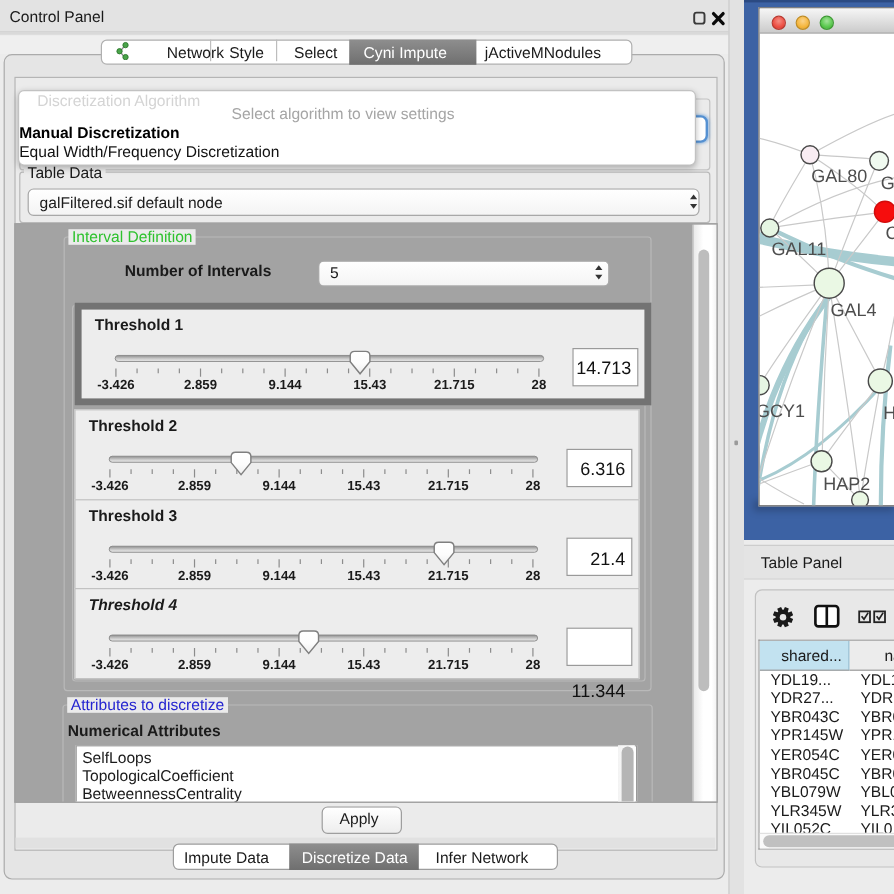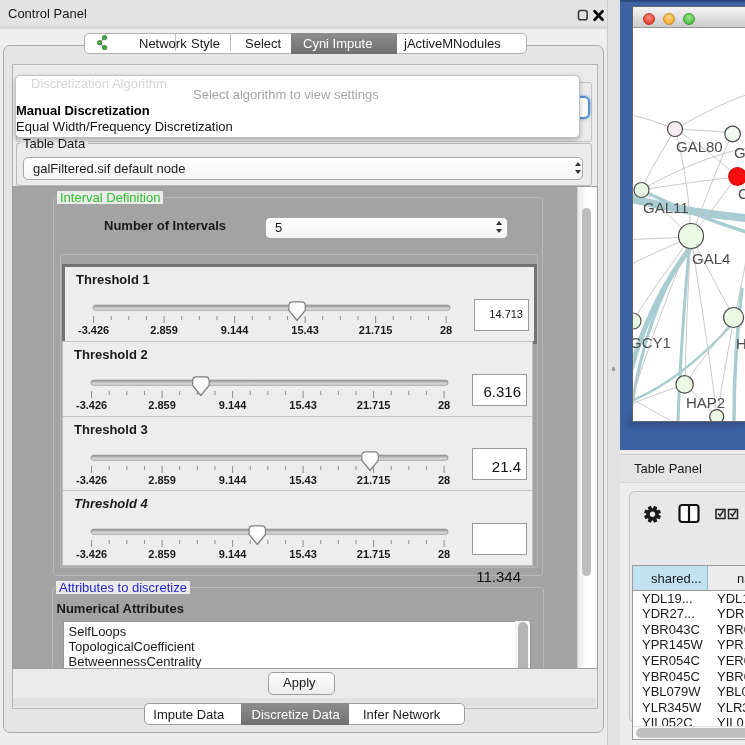--- a/index.html
+++ b/index.html
@@ -66,21 +66,21 @@
   <div class="abs t13 bold" style="left:91px;top:31px;">Number of Intervals</div>
   <div class="abs combo" style="left:252px;top:30px;width:241px;height:20px;"></div>
   <div class="abs t13" style="left:262px;top:33px;">5</div>
   <svg class="abs" style="left:481px;top:32px;" width="10" height="16" viewBox="0 0 10 16">
     <path d="M2 6 L5 2 L8 6 Z" fill="#333"></path>
       <path d="M2 10 L5 14 L8 10 Z" fill="#333"></path>
   </svg>
 
   <div class="abs groupbox" style="left:46.5px;top:66.5px;width:476px;height:312px;"></div>
 
-    <div class="abs" style="left:49px;top:77px;width:468.5px;height:73.5px;background:#ededed;border:3px solid #737373;">
+    <div class="abs" style="left:49px;top:65px;width:468.5px;height:73.5px;background:#ededed;border:6px solid #737373;">
   <div class="abs t13 bold" style="left:11px;top:5px;">Threshold 1</div>
   <svg class="abs" style="left:0;top:0;" width="468.5" height="73.5" viewBox="0 0 468.5 73.5">
     <defs>
           <linearGradient id="tg1" x1="0" y1="0" x2="0" y2="1">
       <stop offset="0" stop-color="#8f8f8f"></stop>
             <stop offset="0.5" stop-color="#c6c6c6"></stop>
             <stop offset="1" stop-color="#efefef"></stop>
     </linearGradient>
     <linearGradient id="th1" x1="0" y1="0" x2="0" y2="1">
       <stop offset="0" stop-color="#ffffff"></stop>
@@ -112,21 +112,21 @@
         <line x1="381.10" y1="49" x2="381.10" y2="56" stroke="#8c8c8c" stroke-width="1"></line>
     <text x="28.60" y="66.5" text-anchor="middle" font-size="11" font-weight="bold" fill="#1a1a1a">-3.426</text>
         <text x="99.10" y="66.5" text-anchor="middle" font-size="11" font-weight="bold" fill="#1a1a1a">2.859</text>
         <text x="169.60" y="66.5" text-anchor="middle" font-size="11" font-weight="bold" fill="#1a1a1a">9.144</text>
         <text x="240.10" y="66.5" text-anchor="middle" font-size="11" font-weight="bold" fill="#1a1a1a">15.43</text>
         <text x="310.60" y="66.5" text-anchor="middle" font-size="11" font-weight="bold" fill="#1a1a1a">21.715</text>
         <text x="381.10" y="66.5" text-anchor="middle" font-size="11" font-weight="bold" fill="#1a1a1a">28</text>
     <path d="M223.85,38.5 L223.85,43.5 L232.05,53.5 L240.25,43.5 L240.25,38.5 Q240.25,34.8 236.55,34.8 L227.55,34.8 Q223.85,34.8 223.85,38.5 Z" fill="url(#th1)" stroke="#7f7f7f" stroke-width="1.2"></path>
   </svg>
   <div class="abs" style="left:409px;top:31.5px;width:53px;height:30px;background:#fff;border:1px solid #9a9a9a;"></div>
-  <div class="abs" style="left:409px;top:41px;width:49px;text-align:right;font-size:11px;color:#111;">14.713</div>
+  <div class="abs" style="left:409px;top:41px;width:49px;text-align:right;font-size:15px;color:#111;">14.713</div>
   </div>
   <div class="abs" style="left:49px;top:154.1px;width:468.5px;height:73.5px;background:#ededed;border:1px solid #c2c2c2;">
   <div class="abs t13 bold" style="left:11px;top:5px;">Threshold 2</div>
   <svg class="abs" style="left:0;top:0;" width="468.5" height="73.5" viewBox="0 0 468.5 73.5">
     <defs>
           <linearGradient id="tg2" x1="0" y1="0" x2="0" y2="1">
       <stop offset="0" stop-color="#8f8f8f"></stop>
             <stop offset="0.5" stop-color="#c6c6c6"></stop>
             <stop offset="1" stop-color="#efefef"></stop>
     </linearGradient>
@@ -387,21 +387,21 @@
   <rect x="1.5" y="2" width="19" height="17" rx="2.5" fill="#fff" stroke="#111" stroke-width="2.2"></rect>
   <line x1="11" y1="2" x2="11" y2="19" stroke="#111" stroke-width="2.2"></line>
 </svg>
 <svg class="abs" style="left:715px;top:508px;" width="25" height="12" viewBox="0 0 25 12">
   <rect x="1" y="1.5" width="9" height="9" fill="none" stroke="#222" stroke-width="1.5"></rect>
   <path d="M3 5.5 L5 8 L8.5 2.5" fill="none" stroke="#222" stroke-width="1.4"></path>
   <rect x="13.5" y="1.5" width="9" height="9" fill="none" stroke="#222" stroke-width="1.5"></rect>
   <path d="M15.5 5.5 L17.5 8 L21 2.5" fill="none" stroke="#222" stroke-width="1.4"></path>
 </svg>
 
-<div class="abs" style="left:632px;top:533px;width:113px;height:173px;background:#ffffff;border:1px solid #9c9c9c;border-right:none;overflow:hidden;margin-top:32px;">
+<div class="abs" style="left:632px;top:533px;width:113px;height:173px;background:#ffffff;border:1px solid #9c9c9c;border-right:none;overflow:hidden;">
   <div class="abs" style="left:0;top:0;width:74px;height:23.5px;background:#c2e2f0;border-right:1px solid #8fb8cc;border-bottom:1px solid #9c9c9c;"></div>
   <div class="abs" style="left:75px;top:0;width:38px;height:23.5px;background:#ececec;border-bottom:1px solid #9c9c9c;"></div>
   <div class="abs t13" style="left:18px;top:5px;">shared...</div>
   <div class="abs t13" style="left:104px;top:5px;">na</div>
   <div class="abs t13" style="left:9px;top:24.5px;">YDL19...</div>
   <div class="abs t13" style="left:84px;top:24.5px;">YDL1</div>
   <div class="abs t13" style="left:9px;top:40.1px;">YDR27...</div>
   <div class="abs t13" style="left:84px;top:40.1px;">YDR2</div>
   <div class="abs t13" style="left:9px;top:55.7px;">YBR043C</div>
   <div class="abs t13" style="left:84px;top:55.7px;">YBR0</div>

